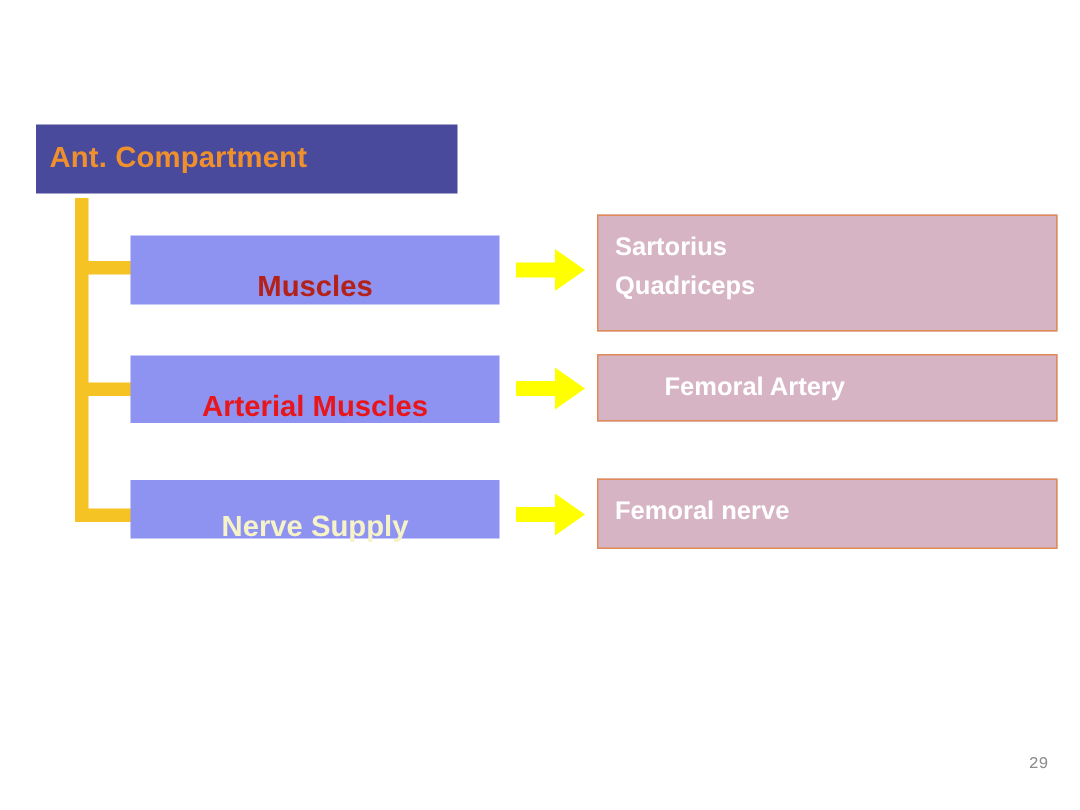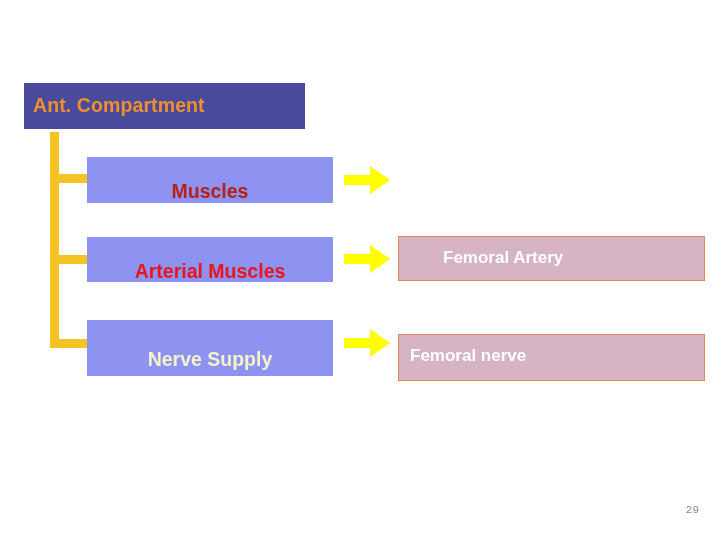--- a/index.html
+++ b/index.html
@@ -78,21 +78,21 @@
     left: 87px;
     width: 246px;
     background: #8e92f0;
     display: flex;
     align-items: center;
     justify-content: center;
     box-sizing: border-box;
   }
   .row-1 .left-box { top: 14px; height: 46px; }
   .row-2 .left-box { top: 6px;  height: 45px; }
-  .row-3 .left-box { top: 6px;  height: 56px; }
+  .row-3 .left-box { top: 6px;  height: 39px; }
 
   .left-label {
     font-size: 19.5px;
     font-weight: bold;
     line-height: 1;
     white-space: nowrap;
     margin-top: 24px;
   }
   .label-muscles   { color: #b32118; }
   .label-arterial  { color: #e8161b; }
@@ -115,21 +115,21 @@
     position: absolute;
     left: 398px;
     width: 307px;
     background: #d6b4c4;
     border: 1.5px solid #e08a58;
     box-sizing: border-box;
     padding: 8px 11px 0 11px;
   }
   .row-1 .right-box { top: 0px;  height: 78px; }
   .row-2 .right-box { top: 5px;  height: 45px; padding-left: 44px; }
-  .row-3 .right-box { top: 5px;  height: 47px; margin-top: 15px; }
+  .row-3 .right-box { top: 5px;  height: 47px; }
 
   .right-label {
     color: #ffffff;
     font-size: 17px;
     font-weight: bold;
     line-height: 1.52;
     white-space: nowrap;
   }
   .row-2 .right-label,
   .row-3 .right-label { line-height: 1.55; }
@@ -161,20 +161,24 @@
 
   <div class="row row-1">
     <div class="left-box">
       <span class="left-label label-muscles">Muscles</span>
     </div>
     <div class="arrow">
       <svg viewBox="0 0 46 30" xmlns="http://www.w3.org/2000/svg">
         <polygon points="0,10 26,10 26,1 46,15 26,29 26,20 0,20" fill="#ffff00"></polygon>
       </svg>
     </div>
+    <div class="right-box">
+      <div class="right-label">Sartorius</div>
+      <div class="right-label">Quadriceps</div>
+    </div>
   </div>
 
   <div class="row row-2">
     <div class="left-box">
       <span class="left-label label-arterial">Arterial Muscles</span>
     </div>
     <div class="arrow">
       <svg viewBox="0 0 46 30" xmlns="http://www.w3.org/2000/svg">
         <polygon points="0,10 26,10 26,1 46,15 26,29 26,20 0,20" fill="#ffff00"></polygon>
       </svg>

